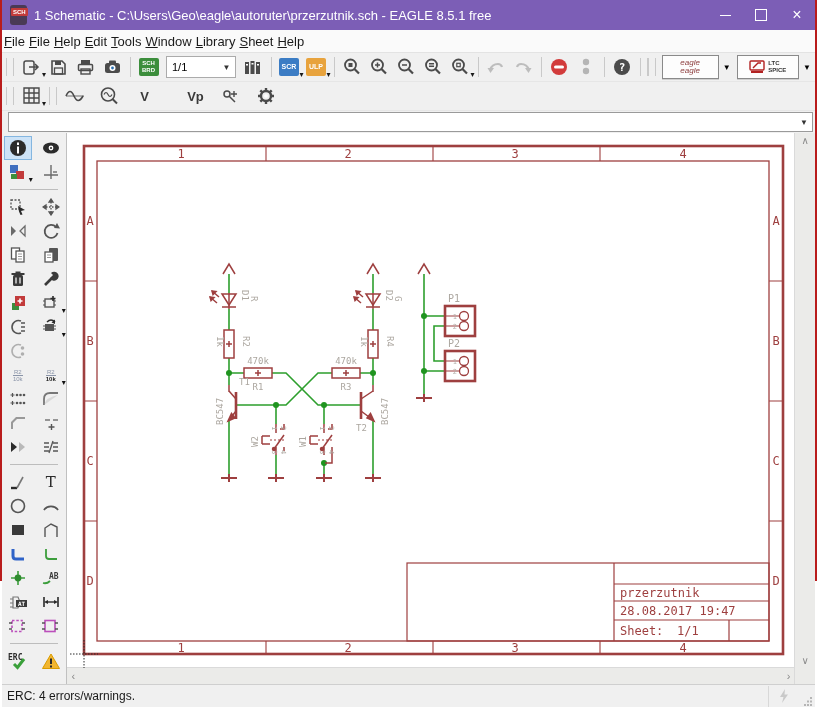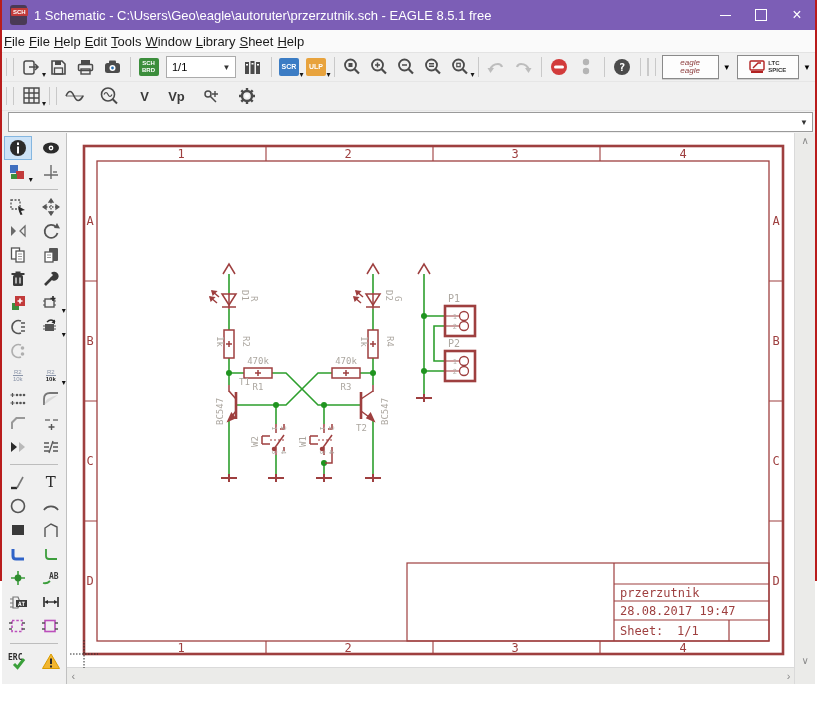--- a/index.html
+++ b/index.html
@@ -278,21 +278,21 @@
     <span class="tbtn" style="margin-left:8px">
       <svg width="22" height="20">
             <circle cx="9" cy="8.5" r="6.5" fill="none" stroke="#4b4b4b" stroke-width="1.6"></circle>
             <path d="M5,8.5 Q7,4.5 9,8.5 Q11,12.5 13,8.5" fill="none" stroke="#4b4b4b" stroke-width="1.2"></path>
             <path d="M13.5,13 L18,17.5" stroke="#4b4b4b" stroke-width="2"></path>
           </svg>
         </span>
     <span class="tbtn" style="margin-left:8px">
       <span style="font-size:13px;font-weight:bold;color:#3a3a3a">V</span>
         </span>
-    <span class="tbtn" style="margin-left:5px">
+    <span class="tbtn" style="margin-left:24px">
       <span style="font-size:13px;font-weight:bold;color:#3a3a3a">Vp</span>
         </span>
     <span class="tbtn" style="margin-left:8px">
       <svg width="20" height="18">
             <circle cx="6" cy="7" r="3" fill="none" stroke="#4b4b4b" stroke-width="1.5"></circle>
             <path d="M8,9 L14,15" stroke="#4b4b4b" stroke-width="1.5"></path>
             <path d="M13,4 V10 M10,7 H16" stroke="#4b4b4b" stroke-width="1.4"></path>
           </svg>
         </span>
     <span class="tbtn" style="margin-left:8px">
@@ -806,15 +806,35 @@
         <span class="sbarrow">›</span>
       </div>
     </div>
 
     <div class="vscroll">
       <span class="sbarrow">∧</span>
       <span class="sbarrow" style="padding-bottom:18px">∨</span>
     </div>
   </div>
 
+  <div class="statusbar">
+    <span class="status-text">ERC: 4 errors/warnings.</span>
+    <span class="bolt">
+      <svg width="12" height="14">
+            <polygon points="7,0 2,8 5.5,8 4,14 10,5.5 6.5,5.5" fill="#C9C9C9"></polygon>
+          </svg>
+        </span>
+    <span class="gripcorner">
+      <svg width="9" height="9">
+            <g fill="#B5B5B5">
+              <rect x="6" y="0" width="2" height="2"></rect>
+              <rect x="6" y="3.5" width="2" height="2"></rect>
+              <rect x="6" y="7" width="2" height="2"></rect>
+              <rect x="3" y="7" width="2" height="2"></rect>
+              <rect x="0" y="7" width="2" height="2"></rect>
+              <rect x="3" y="3.5" width="2" height="2"></rect>
+            </g>
+          </svg>
+        </span>
+  </div>
 
 </div>
 </div>
 
 </body></html>

